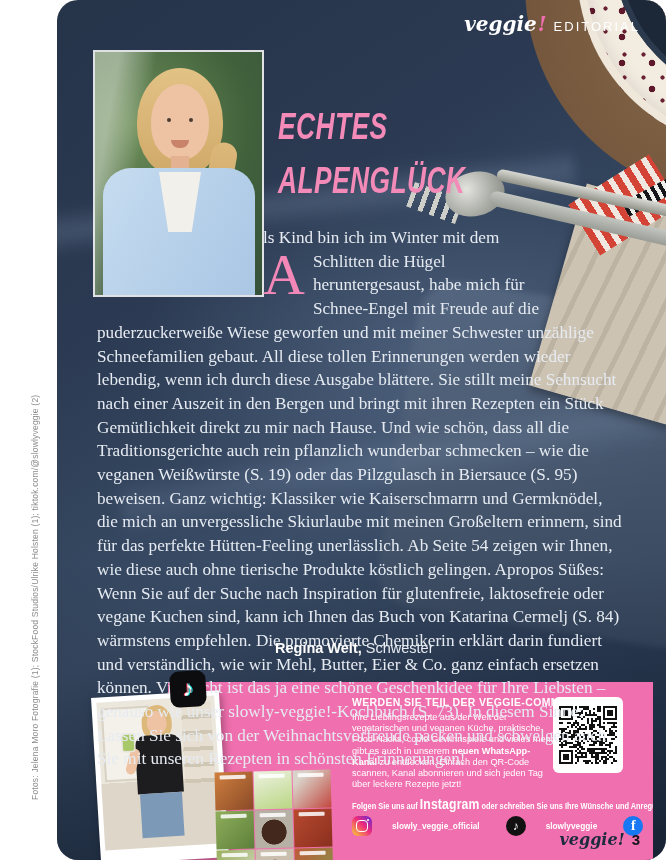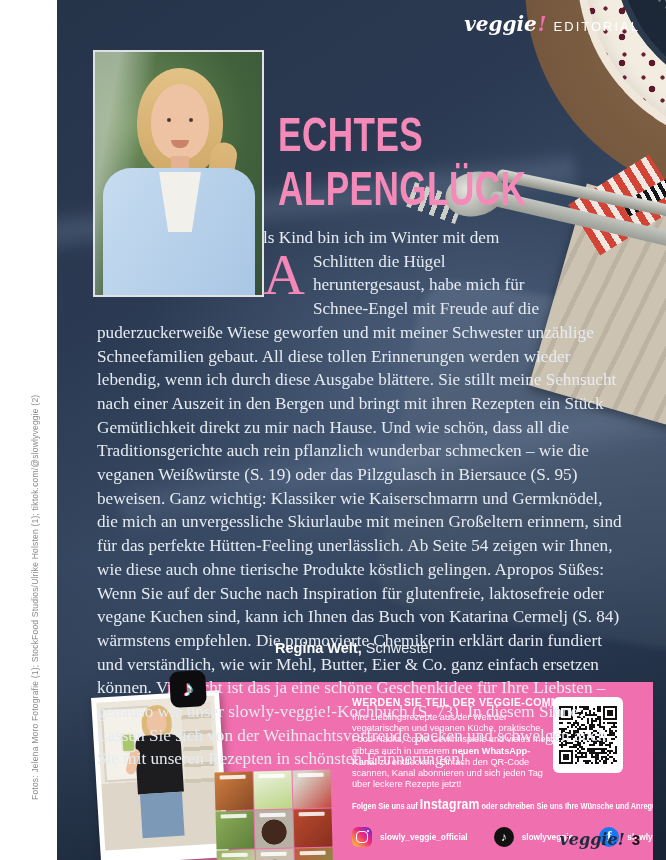--- a/index.html
+++ b/index.html
@@ -6,21 +6,21 @@
   .page{position:relative;width:666px;height:860px;overflow:hidden;background:#ffffff;
         font-family:"Liberation Sans",sans-serif;}
   
   .credits{position:absolute;left:30px;top:380px;height:420px;width:14px;
            writing-mode:vertical-rl;transform:rotate(180deg);
            font-size:8.5px;color:#8b8b8b;letter-spacing:.2px;white-space:nowrap;}
   
   .main{position:absolute;left:57px;top:0;width:609px;height:860px;overflow:hidden;
         background:
           radial-gradient(ellipse 420px 300px at 62% 42%, rgba(125,148,180,.30), transparent 70%),
-          linear-gradient(148deg,#26344a 0%,#2b3a52 28%,#3a4c66 55%,#2b3b54 78%,#1f2d42 100%);}
+          linear-gradient(148deg,#26344a 0%,#2b3a52 28%,#3a4c66 55%,#2b3b54 78%,#1f2d42 100%); border-radius: 21px;}
   .fold{position:absolute;filter:blur(6px);pointer-events:none;}
   .fold1{left:-40px;top:180px;width:560px;height:46px;transform:rotate(-7deg);
          background:linear-gradient(transparent,rgba(170,190,220,.20),transparent);}
   .fold2{left:60px;top:430px;width:560px;height:60px;transform:rotate(-10deg);
          background:linear-gradient(transparent,rgba(150,172,205,.16),transparent);}
   .jeans-patch{position:absolute;right:-60px;top:300px;width:330px;height:330px;border-radius:40px;
          transform:rotate(9deg);filter:blur(3px);opacity:.75;
          background:linear-gradient(168deg,#5b6c86,#49596f 55%,#3a4a60);}
   .bottom-shade{position:absolute;left:0;top:560px;width:100%;height:300px;
          background:linear-gradient(180deg,transparent,rgba(13,22,35,.45));}
@@ -76,22 +76,22 @@
          background:#eec3a3;}
   .p-eye{position:absolute;width:4px;height:4px;border-radius:50%;background:#4a3a30;top:66px;}
   .p-smile{position:absolute;left:76px;top:88px;width:18px;height:8px;border-radius:0 0 10px 10px;
          background:#c9836a;}
   .p-neck{position:absolute;left:76px;top:104px;width:18px;height:16px;background:#e4b292;}
   .p-shirt{position:absolute;left:8px;top:116px;width:152px;height:130px;border-radius:28px 28px 0 0;
          background:linear-gradient(120deg,#c6dcf0,#a9c6e4);}
   .p-tee{position:absolute;left:64px;top:120px;width:42px;height:60px;
          clip-path:polygon(0 0,100% 0,78% 100%,22% 100%);background:#f2f0ea;}
   
-  .title{position:absolute;left:221px;top:107px;z-index:6;color:#f38ab8;font-weight:bold;
-         line-height:54px;font-size:44px;letter-spacing:.5px;}
+  .title{position:absolute;left:221px;top:100px;z-index:6;color:#f38ab8;font-weight:bold;
+         line-height:54px;font-size:33px;letter-spacing:.5px;font-style:italic;}
   .title div{transform:scaleX(.8) scaleY(1.1);transform-origin:left center;white-space:nowrap;}
   
   .bodytext{position:absolute;left:40px;top:226px;width:526px;z-index:6;
          font-family:"Liberation Serif",serif;font-size:17.2px;line-height:23.7px;
          color:#e6ebf2;text-align:left;}
   .sp-portrait{float:left;width:166px;height:90px;}
   .sp-right1{float:right;width:118px;height:24px;}
   .sp-right2{float:right;clear:right;width:40px;height:48px;}
   .dropcap{float:left;font-family:"Liberation Serif",serif;color:#f287b8;
          font-size:58px;line-height:46px;padding:2px 8px 0 0;font-weight:normal;}
@@ -104,21 +104,21 @@
   .c-head{position:absolute;left:184px;top:14px;font-size:11px;font-weight:bold;letter-spacing:.4px;
          white-space:nowrap;transform:scaleX(.95);transform-origin:left top;}
   .c-para{position:absolute;left:184px;top:30px;width:202px;font-size:9.2px;line-height:11.2px;}
   .c-para b{font-weight:bold;}
   .qr{position:absolute;left:385px;top:15px;width:70px;height:76px;background:#ffffff;border-radius:6px;
          display:flex;align-items:center;justify-content:center;}
   .follow{position:absolute;left:184px;top:114px;white-space:nowrap;transform:scaleX(.84);
          transform-origin:left top;font-size:8.8px;font-weight:bold;}
   .follow .insta-word{font-size:14.5px;font-weight:bold;letter-spacing:.2px;}
   .social{position:absolute;left:184px;top:134px;display:flex;gap:26px;align-items:center;}
-  .s-item{display:flex;align-items:center;gap:8px;margin-top:11px;}
+  .s-item{display:flex;align-items:center;gap:20px;}
   .s-handle{font-size:8.3px;font-weight:bold;white-space:nowrap;}
   .ig-icon{width:20px;height:20px;border-radius:6px;position:relative;
          background:linear-gradient(45deg,#f9ce34,#ee2a7b 55%,#6228d7);}
   .ig-icon::before{content:"";position:absolute;left:4px;top:4px;width:10px;height:10px;
          border:1.8px solid #fff;border-radius:4px;}
   .ig-icon::after{content:"";position:absolute;right:3px;top:3px;width:2px;height:2px;border-radius:50%;
          background:#fff;}
   .tk-circle{width:20px;height:20px;border-radius:50%;background:#111111;color:#ffffff;
          display:flex;align-items:center;justify-content:center;font-size:12px;font-weight:bold;}
   .fb-circle{width:20px;height:20px;border-radius:50%;background:#1877f2;color:#ffffff;

